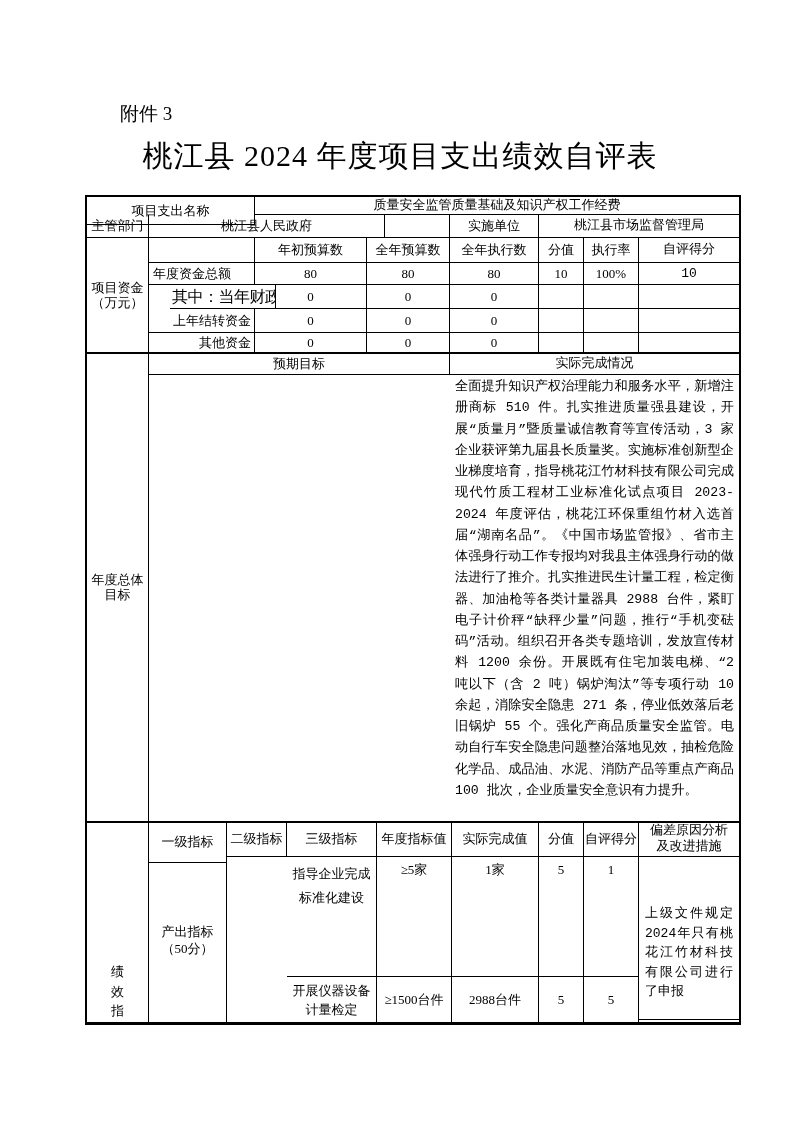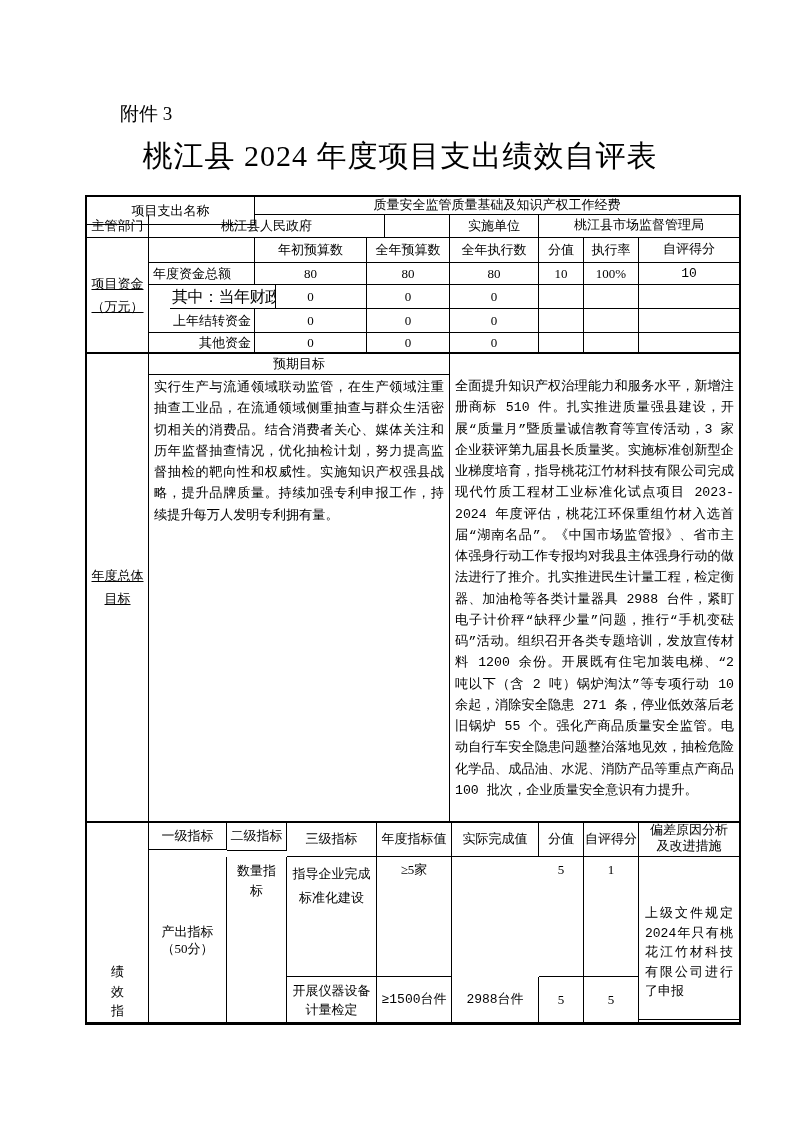--- a/index.html
+++ b/index.html
@@ -10,29 +10,29 @@
   .tbl{position:absolute;left:85px;top:195px;width:652px;height:825px;
        border:2px solid #000;border-bottom:3px solid #000;}
   .cell{position:absolute;box-sizing:border-box;border-right:1px solid #000;border-bottom:1px solid #000;
         display:flex;align-items:center;justify-content:center;text-align:center;
         font-size:13px;line-height:16px;overflow:hidden;}
   .no-r{border-right:none;font-family:Liberation Mono, monospace;}
   .no-b{border-bottom:none;}
   .left{justify-content:flex-start;text-align:left;padding-left:4px;}
   .right{justify-content:flex-end;text-align:right;padding-right:3px;}
   .top{align-items:flex-start;padding-top:5px;}
-  .vhead{padding:0 4px;line-height:23px;text-decoration:underline;}
+  .vhead{padding:0 4px;line-height:15px;}
   .small{font-size:16px;letter-spacing:-0.5px;white-space:nowrap;padding-left:2px;margin-left:21px;}
   .para{display:block;text-align:justify;padding:1px 5px;font-size:13.2px;line-height:21.25px;}
   .hdr2{line-height:16px;padding:0 10px;}
   .dev{display:block;text-align:justify;padding:4px 6px 0 6px;line-height:19.5px;margin-top:43px;}
   .l2cell{align-items:flex-start;padding:4px 5px 0 5px;line-height:20px;}
   .l3cell{align-items:flex-start;padding:5px 4px 0 4px;line-height:24px;}
   .two-line{flex-direction:column;line-height:17px;}
-  .nw{white-space:nowrap;font-family:Liberation Mono, monospace;}
+  .nw{white-space:nowrap;}
   .vlabel{display:block;padding:140px 24px 0 24px;line-height:19.5px;word-break:break-all;text-align:center;}
   .wrap2{display:block;padding-top:4px;line-height:19px;}
   .hline{position:absolute;left:0;width:652px;height:2px;background:#000;}
 </style>
 </head>
 <body>
 
 <div class="page">
 
   <div class="attachment">附件 3</div>
@@ -86,42 +86,42 @@
     <div class="cell right" style="left:62px;top:136px;width:106px;height:20px">其他资金</div>
     <div class="cell" style="left:168px;top:136px;width:112px;height:20px">0</div>
     <div class="cell" style="left:280px;top:136px;width:83px;height:20px">0</div>
     <div class="cell" style="left:363px;top:136px;width:89px;height:20px">0</div>
     <div class="cell" style="left:452px;top:136px;width:45px;height:20px"></div>
     <div class="cell" style="left:497px;top:136px;width:55px;height:20px"></div>
     <div class="cell no-r" style="left:552px;top:136px;width:100px;height:20px"></div>
 
     <div class="cell" style="left:62px;top:156px;width:301px;height:22px">预期目标</div>
     <div class="cell vhead" style="left:0;top:156px;width:62px;height:469px">年度总体目标</div>
-    <div class="cell para" style="left:62px;top:178px;width:301px;height:447px">实行生产与流通领域联动监管，在生产领域注重抽查工业品，在流通领域侧重抽查与群众生活密切相关的消费品。结合消费者关心、媒体关注和历年监督抽查情况，优化抽检计划，努力提高监督抽检的靶向性和权威性。实施知识产权强县战略，提升品牌质量。持续加强专利申报工作，持续提升每万人发明专利拥有量。</div>
+    <div class="cell no-r" style="left:363px;top:156px;width:289px;height:22px">实际完成情况</div>
     <div class="cell para no-r" style="left:363px;top:178px;width:289px;height:447px">全面提升知识产权治理能力和服务水平，新增注册商标 510 件。扎实推进质量强县建设，开展“质量月”暨质量诚信教育等宣传活动，3 家企业获评第九届县长质量奖。实施标准创新型企业梯度培育，指导桃花江竹材科技有限公司完成现代竹质工程材工业标准化试点项目 2023-2024 年度评估，桃花江环保重组竹材入选首届“湖南名品”。《中国市场监管报》、省市主体强身行动工作专报均对我县主体强身行动的做法进行了推介。扎实推进民生计量工程，检定衡器、加油枪等各类计量器具 2988 台件，紧盯电子计价秤“缺秤少量”问题，推行“手机变砝码”活动。组织召开各类专题培训，发放宣传材料 1200 余份。开展既有住宅加装电梯、“2 吨以下（含 2 吨）锅炉淘汰”等专项行动 10 余起，消除安全隐患 271 条，停业低效落后老旧锅炉 55 个。强化产商品质量安全监管。电动自行车安全隐患问题整治落地见效，抽检危险化学品、成品油、水泥、消防产品等重点产商品 100 批次，企业质量安全意识有力提升。</div>
 
     <div class="cell vlabel no-b" style="left:0;top:625px;width:62px;height:200px">绩效指标</div>
 
-    <div class="cell" style="left:62px;top:625px;width:78px;height:28px">一级指标</div>
-    <div class="cell" style="left:140px;top:625px;width:60px;height:29px">二级指标</div>
+    <div class="cell" style="left:62px;top:625px;width:78px;height:41px">一级指标</div>
+    <div class="cell" style="left:140px;top:625px;width:60px;height:35px">二级指标</div>
     <div class="cell" style="left:200px;top:625px;width:90px;height:35px">三级指标</div>
     <div class="cell" style="left:290px;top:625px;width:75px;height:35px">年度指标值</div>
     <div class="cell" style="left:365px;top:625px;width:87px;height:35px">实际完成值</div>
     <div class="cell" style="left:452px;top:625px;width:45px;height:35px">分值</div>
     <div class="cell" style="left:497px;top:625px;width:55px;height:35px">自评得分</div>
     <div class="cell hdr2 no-r" style="left:552px;top:625px;width:100px;height:35px">偏差原因分析及改进措施</div>
 
     <div class="cell two-line no-b" style="left:62px;top:660px;width:78px;height:165px">
       <span>产出指标</span>
       <span>（50分）</span>
     </div>
-    <div class="cell l2cell no-b" style="left:140px;top:660px;width:60px;height:165px">数量指标</div>
 
     <div class="cell l3cell" style="left:200px;top:660px;width:90px;height:120px">指导企业完成标准化建设</div>
     <div class="cell top" style="left:290px;top:660px;width:75px;height:120px">≥5家</div>
+    <div class="cell top" style="left:365px;top:660px;width:87px;height:120px">1家</div>
     <div class="cell top" style="left:452px;top:660px;width:45px;height:120px">5</div>
     <div class="cell top" style="left:497px;top:660px;width:55px;height:120px">1</div>
     <div class="cell dev no-r" style="left:552px;top:660px;width:100px;height:120px">上级文件规定2024年只有桃花江竹材科技有限公司进行了申报</div>
 
     <div class="cell wrap2 no-b" style="left:200px;top:780px;width:90px;height:45px">开展仪器设备计量检定</div>
     <div class="cell nw no-b" style="left:290px;top:780px;width:75px;height:45px">≥1500台件</div>
     <div class="cell nw no-b" style="left:365px;top:780px;width:87px;height:45px">2988台件</div>
     <div class="cell no-b" style="left:452px;top:780px;width:45px;height:45px">5</div>
     <div class="cell no-b" style="left:497px;top:780px;width:55px;height:45px">5</div>
     <div class="cell no-r no-b" style="left:552px;top:780px;width:100px;height:45px"></div>

